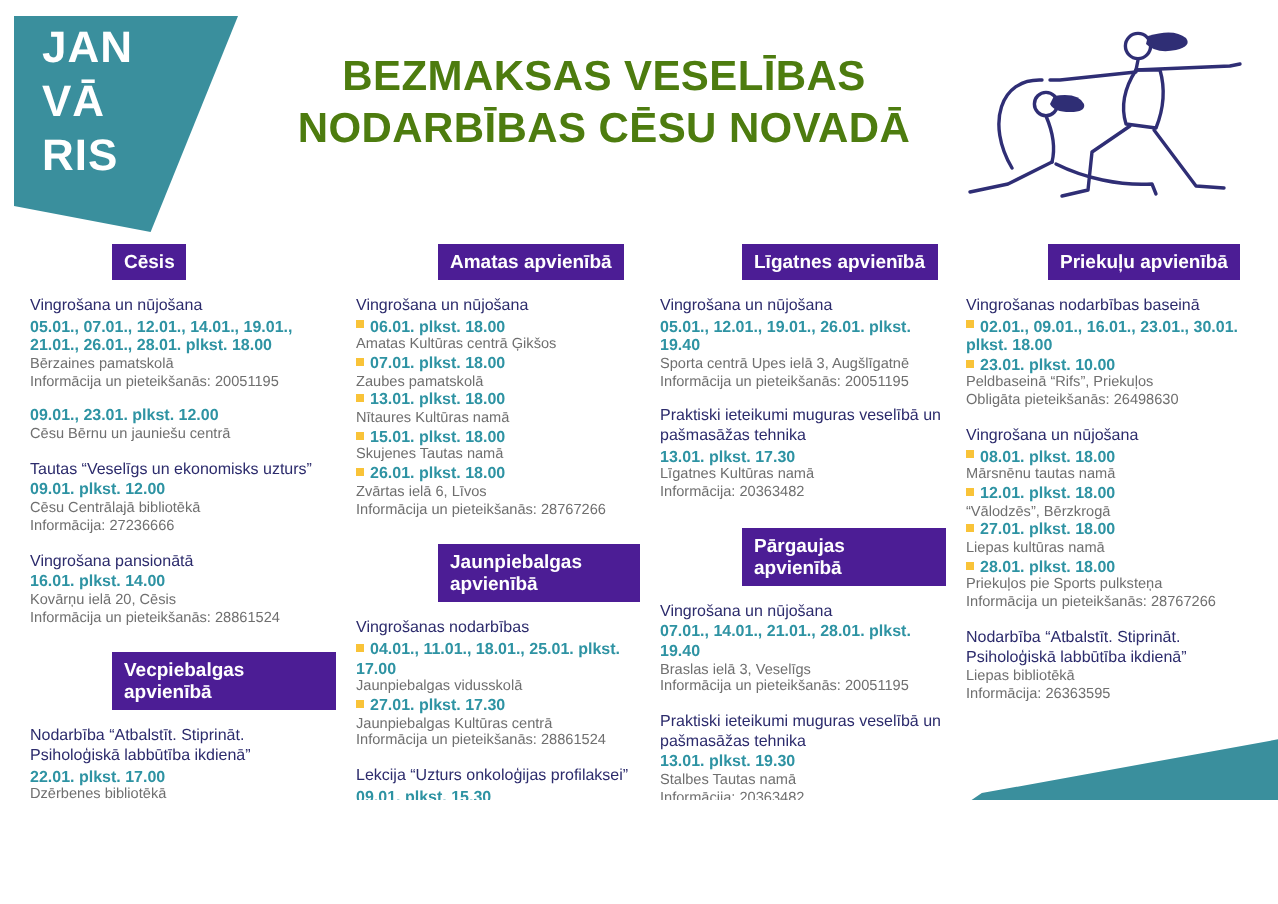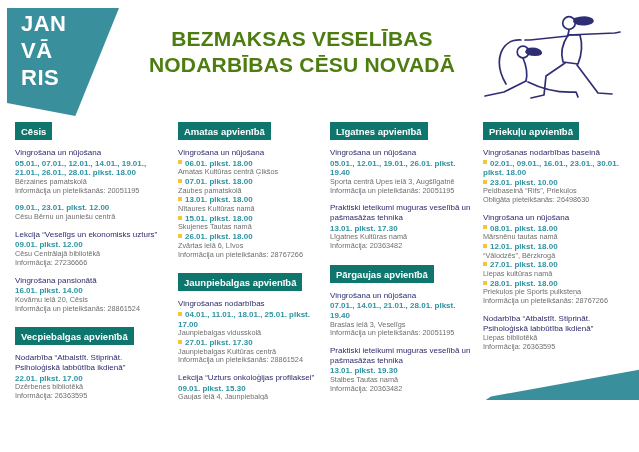--- a/index.html
+++ b/index.html
@@ -18,22 +18,22 @@
 
   
   .illu{position:absolute;left:466px;top:2px;width:170px;height:112px;}
 
   
   .columns{position:absolute;left:15px;top:119px;width:616px;display:grid;
     grid-template-columns:153px 142px 143px 148px;column-gap:10px;align-items:start;}
   .column{min-width:0;}
   .badge-row{margin:2px 0 8px;}
   .badge-row.later{margin-top:13px;}
-  .badge{display:inline-block;background:#0f766e;color:#ffffff;font-weight:bold;
-    font-size:9.5px;line-height:11px;padding:4px 6px 3px;}
+  .badge{display:inline-block;background:#4c1d95;color:#ffffff;font-weight:bold;
+    font-size:9.5px;line-height:11px;padding:4px 6px 3px;margin-left:41px;}
   .event{margin-bottom:8px;}
   .ev-title{color:#2C2B6C;font-weight:normal;font-size:8px;line-height:9.6px;margin-bottom:1px;}
   .ev-line.date{color:#2E93A3;font-weight:bold;font-size:8px;line-height:9.6px;}
   .ev-line.loc{color:#6F6F6F;font-size:7.3px;line-height:8.8px;}
   .bullet{display:inline-block;width:4px;height:4px;background:#F9C338;margin-right:3px;
     vertical-align:middle;position:relative;top:-1px;}
 
   
   .footer-banner{position:absolute;left:388px;top:368px;width:251px;height:84px;background:#3A8F9D;
     clip-path:polygon(8% 100%,41% 34%,100% 2%,100% 100%,0 100%);}
@@ -88,21 +88,21 @@
           <div class="ev-title">Vingrošana un nūjošana</div>
           <div class="ev-line date">05.01., 07.01., 12.01., 14.01., 19.01., 21.01., 26.01., 28.01. plkst. 18.00</div>
           <div class="ev-line loc">Bērzaines pamatskolā</div>
           <div class="ev-line loc">Informācija un pieteikšanās: 20051195</div>
         </div>
         <div class="event">
           <div class="ev-line date">09.01., 23.01. plkst. 12.00</div>
           <div class="ev-line loc">Cēsu Bērnu un jauniešu centrā</div>
         </div>
         <div class="event">
-          <div class="ev-title">Lekcija “Veselīgs un ekonomisks uzturs”</div>
+          <div class="ev-title">Tautas “Veselīgs un ekonomisks uzturs”</div>
           <div class="ev-line date">09.01. plkst. 12.00</div>
           <div class="ev-line loc">Cēsu Centrālajā bibliotēkā</div>
           <div class="ev-line loc">Informācija: 27236666</div>
         </div>
         <div class="event">
           <div class="ev-title">Vingrošana pansionātā</div>
           <div class="ev-line date">16.01. plkst. 14.00</div>
           <div class="ev-line loc">Kovārņu ielā 20, Cēsis</div>
           <div class="ev-line loc">Informācija un pieteikšanās: 28861524</div>
         </div>

